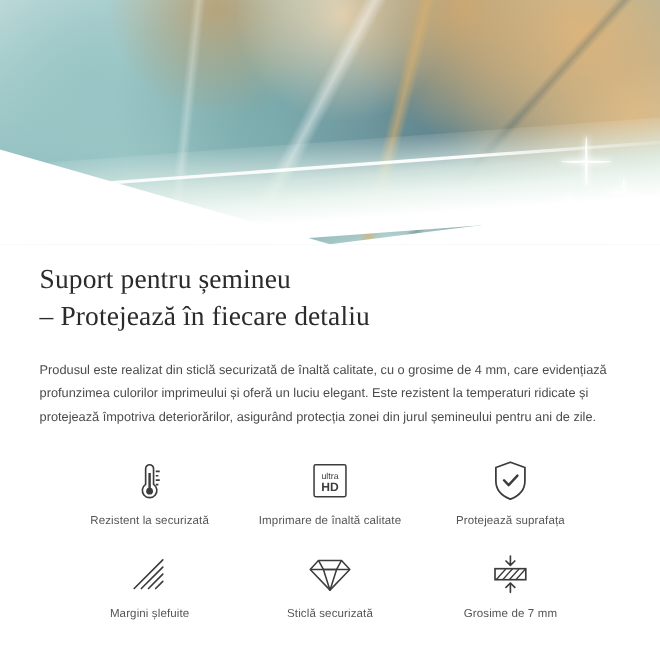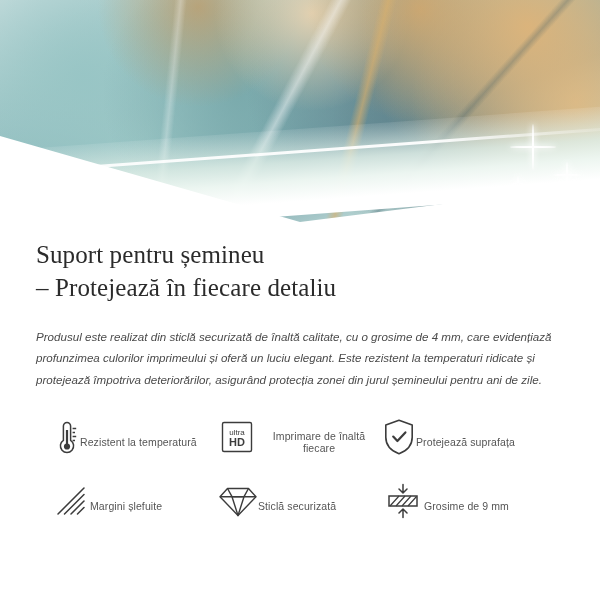--- a/index.html
+++ b/index.html
@@ -135,35 +135,33 @@
     color: #2b2b2b;
     letter-spacing: .1px;
   }
   .title-line2 { display: block; }
   p.body-text {
     margin: 22px 0 0 0;
     font-size: 11.6px;
     line-height: 1.85;
     color: #4a4a4a;
     max-width: 540px;
-    font-style: italic;
   }
 
   
   .features {
     margin: 26px 0 0 0;
     padding: 0 18px;
     display: grid;
     grid-template-columns: repeat(3, 1fr);
     row-gap: 22px;
   }
   .feature {
     display: flex;
-    flex-direction: row;
-    align-items: center;
+    flex-direction: column;
     text-align: center;
   }
   .feature-icon {
     height: 42px;
     display: flex;
     align-items: center;
     justify-content: center;
   }
   .feature-label {
     margin-top: 9px;
@@ -201,32 +199,32 @@
 
       <div class="feature">
         <div class="feature-icon">
           <svg width="26" height="40" viewBox="0 0 26 40" fill="none" stroke="#3c3c3c" stroke-width="1.5">
             <path d="M13 5.5a3.6 3.6 0 0 1 3.6 3.6v14.2a6.6 6.6 0 1 1-7.2 0V9.1A3.6 3.6 0 0 1 13 5.5z"></path>
             <circle cx="13" cy="29.5" r="3.1" fill="#3c3c3c" stroke="none"></circle>
             <rect x="11.9" y="13" width="2.2" height="15" fill="#3c3c3c" stroke="none"></rect>
             <path d="M18.6 11.5h3.6M18.6 15.5h2.4M18.6 19.5h3.6M18.6 23.5h2.4"></path>
           </svg>
         </div>
-        <div class="feature-label">Rezistent la temperatură</div>
+        <div class="feature-label">Rezistent la securizată</div>
       </div>
 
       <div class="feature">
         <div class="feature-icon">
           <svg width="38" height="38" viewBox="0 0 38 38">
             <rect x="4.5" y="4.5" width="29" height="29" rx="1.5" fill="none" stroke="#3c3c3c" stroke-width="1.4"></rect>
             <text x="19" y="17.4" text-anchor="middle" font-family="Liberation Sans, sans-serif" font-size="8" fill="#3c3c3c">ultra</text>
             <text x="19" y="28.4" text-anchor="middle" font-family="Liberation Sans, sans-serif" font-size="11" font-weight="bold" fill="#3c3c3c">HD</text>
           </svg>
         </div>
-        <div class="feature-label">Imprimare de înaltă fiecare</div>
+        <div class="feature-label">Imprimare de înaltă calitate</div>
       </div>
 
       <div class="feature">
         <div class="feature-icon">
           <svg width="34" height="40" viewBox="0 0 34 40">
             <path d="M17 3.2 30.2 8v12.3c0 8.2-5.6 13.6-13.2 16.5C9.4 33.9 3.8 28.5 3.8 20.3V8L17 3.2z" fill="none" stroke="#3c3c3c" stroke-width="1.6" stroke-linejoin="round"></path>
             <path d="M11.2 19.6l4.2 4.4 8-8.6" fill="none" stroke="#3c3c3c" stroke-width="2.2" stroke-linecap="round" stroke-linejoin="round"></path>
           </svg>
         </div>
         <div class="feature-label">Protejează suprafața</div>
@@ -258,18 +256,18 @@
 
       <div class="feature">
         <div class="feature-icon">
           <svg width="42" height="38" viewBox="0 0 42 38" stroke="#3c3c3c" fill="none">
             <path d="M21 2.5v7.5M17 7l4 4 4-4" stroke-width="1.5" stroke-linecap="round" stroke-linejoin="round"></path>
             <rect x="7" y="14" width="28" height="10" stroke-width="1.5"></rect>
             <path d="M8 24 17 14M14 24 23 14M20 24 29 14M26 24 34.5 14.5" stroke-width="1.2"></path>
             <path d="M21 35.5V28M17 31l4-4 4 4" stroke-width="1.5" stroke-linecap="round" stroke-linejoin="round"></path>
           </svg>
         </div>
-        <div class="feature-label">Grosime de 9 mm</div>
+        <div class="feature-label">Grosime de 7 mm</div>
       </div>
 
     </div>
   </div>
 </div>
 
 </body></html>

